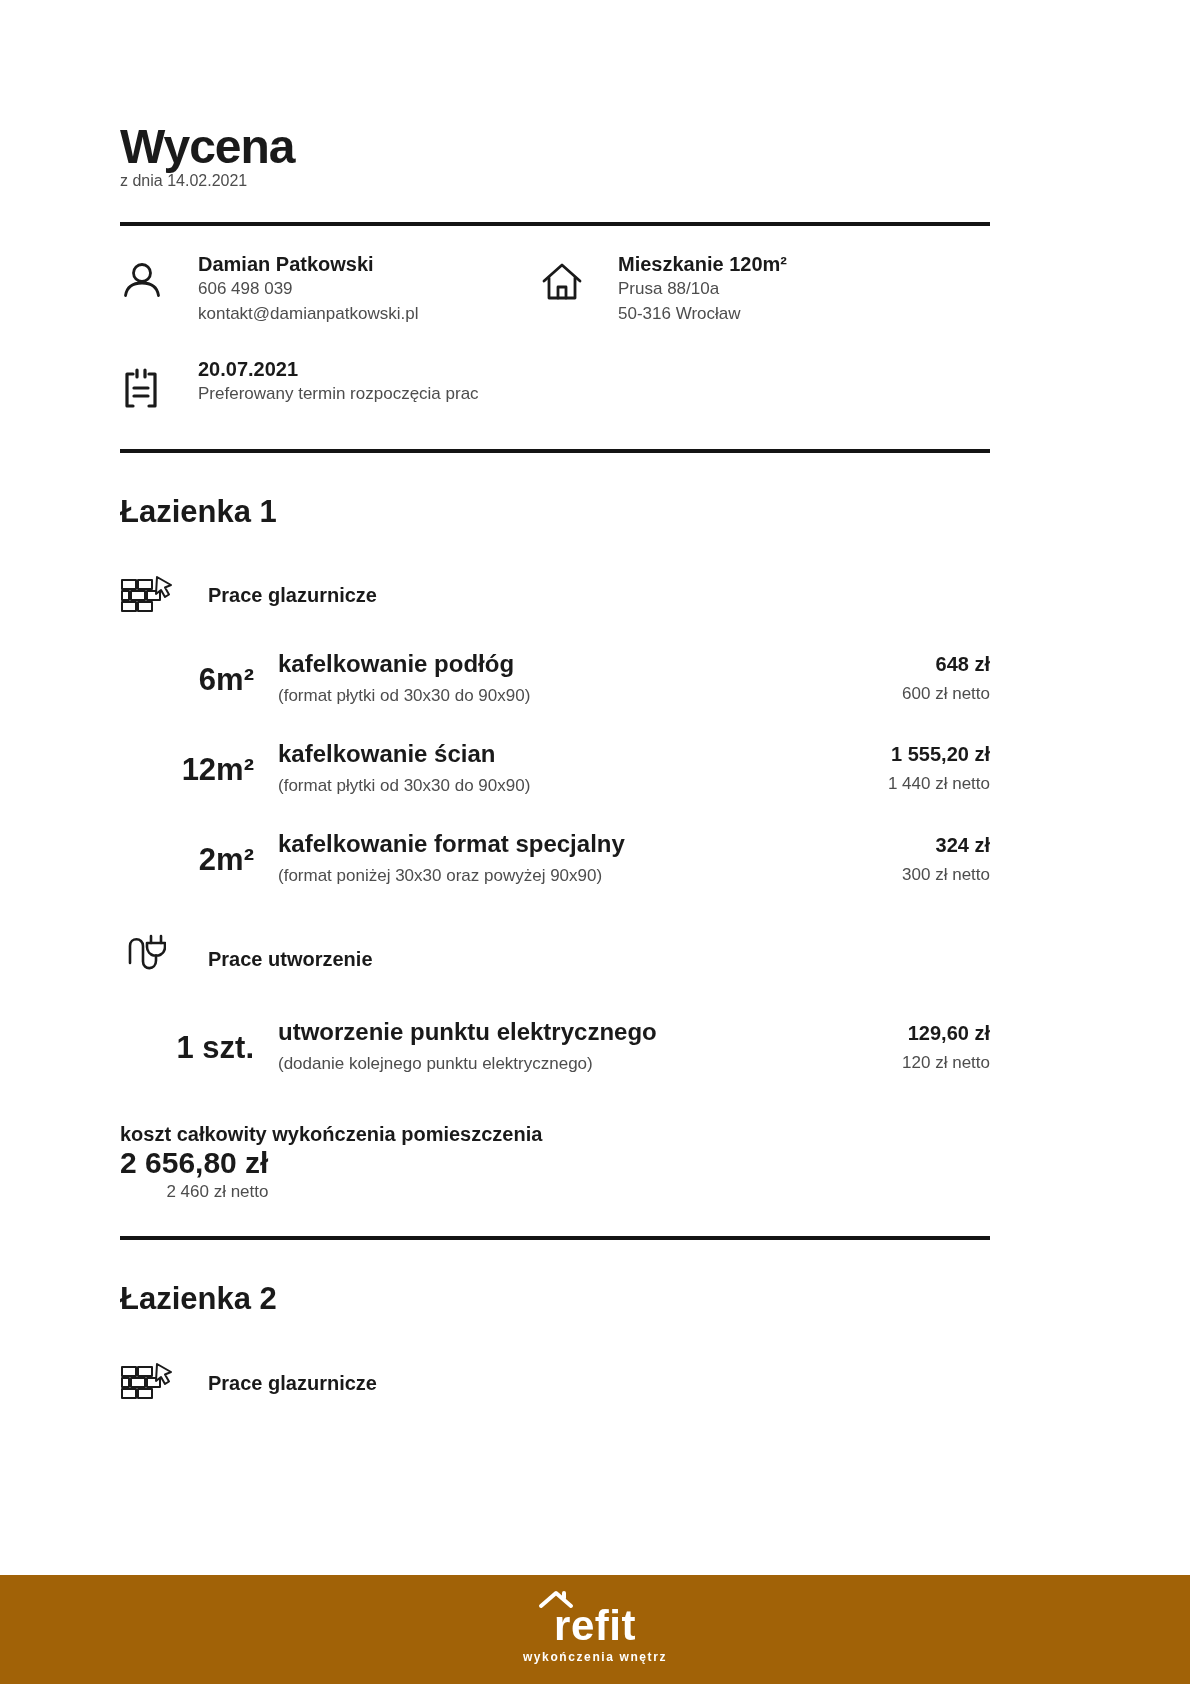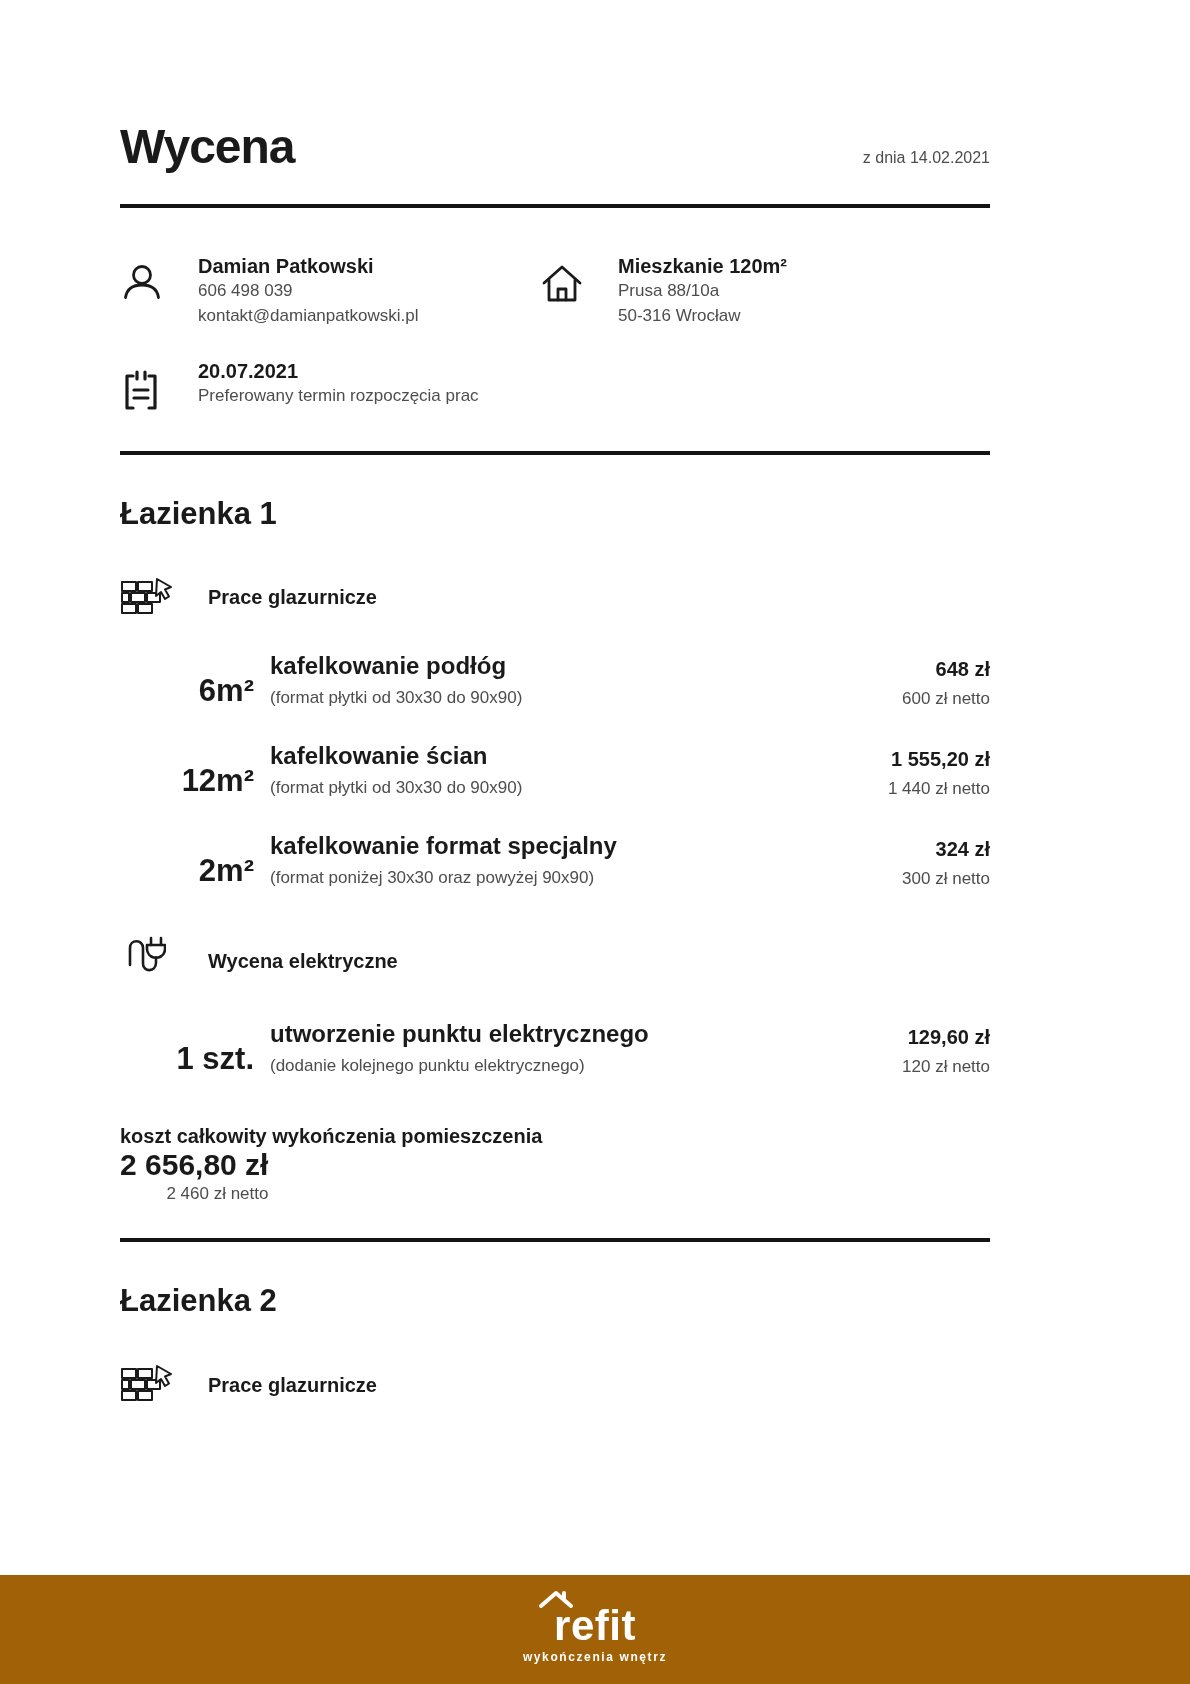--- a/index.html
+++ b/index.html
@@ -2,44 +2,44 @@
 <html lang="pl"><head>
 <meta charset="utf-8">
 <style>
   * { box-sizing: border-box; }
   html, body { margin: 0; padding: 0; background: #ffffff; }
   body { font-family: "Liberation Sans", "DejaVu Sans", sans-serif; color: #1a1a1a; }
   .page { position: relative; width: 1190px; height: 1684px; background: #fff; overflow: hidden; }
   .content { width: 870px; margin-left: 120px; }
 
   
-  .doc-header { display: flex; justify-content: space-between; align-items: baseline; padding-top: 122px; }
+  .doc-header { display: flex; justify-content: space-between; align-items: baseline; padding-top: 122px; flex-direction: column; }
   .doc-title { font-size: 48px; font-weight: 700; letter-spacing: -1px; line-height: 1.05; }
   .doc-date { font-size: 16px; color: #4d4d4d; }
   .rule { height: 4px; background: #141414; margin-top: 32px; }
 
   
-  .meta { padding-top: 46px; }
+  .meta { padding-top: 26px; }
   .meta-row { display: flex; }
   .meta-block { display: flex; gap: 34px; align-items: flex-start; }
   .meta-col-left { width: 420px; }
   .meta-icon { width: 44px; flex: 0 0 44px; padding-top: 8px; }
   .m-title { font-size: 20px; font-weight: 700; line-height: 1.25; }
   .m-line { font-size: 17px; color: #4d4d4d; line-height: 1.45; }
   .meta-row2 { margin-top: 30px; }
 
   .rule2 { margin-top: 38px; }
 
   
   .section-title { font-size: 31px; font-weight: 700; margin-top: 42px; line-height: 1.1; }
   .group-header { display: flex; gap: 34px; align-items: center; margin-top: 46px; }
   .group-icon { width: 54px; flex: 0 0 54px; display: flex; align-items: center; }
   .group-label { font-size: 20px; font-weight: 700; text-align: center; }
 
-  .item { display: flex; margin-top: 32px; align-items: flex-end; }
+  .item { display: flex; margin-top: 32px; align-items: center; gap: 8px; }
   .item-qty { width: 150px; flex: 0 0 150px; text-align: right; font-size: 31px; font-weight: 700; padding-right: 16px; margin-top: 4px; white-space: nowrap; }
   .item-main { flex: 1 1 auto; min-width: 0; }
   .item-name { font-size: 24px; font-weight: 700; line-height: 1.25; }
   .item-desc { font-size: 17px; color: #4d4d4d; margin-top: 6px; line-height: 1.3; }
   .item-price { text-align: right; white-space: nowrap; padding-top: 2px; }
   .price-gross { font-size: 20px; font-weight: 700; }
   .price-net { font-size: 17px; color: #4d4d4d; margin-top: 8px; }
 
   .total-row { display: flex; justify-content: space-between; align-items: flex-start; margin-top: 40px; flex-direction: column; }
   .total-label { font-size: 20px; font-weight: 700; margin-top: 8px; }
@@ -177,21 +177,21 @@
     </div>
 
     <div class="group-header">
       <span class="group-icon">
         <svg class="stroke-icon" width="46" height="52" viewBox="0 0 46 52" fill="none" stroke="#1a1a1a" stroke-width="2.6" stroke-linecap="round" stroke-linejoin="round">
           <path d="M31 3 v7 M41 3 v7"></path>
           <path d="M27 10 h18 v4 c0 4.5 -3.5 7.5 -6.5 8.5 h-5 c-3 -1 -6.5 -4 -6.5 -8.5 z"></path>
           <path d="M36 22.5 v5 c0 10 -13 10 -13 1 V13 c0 -9 -13 -9 -13 0 v17"></path>
         </svg>
       </span>
-      <div class="group-label">Wycena elektryczne</div>
+      <div class="group-label">Prace utworzenie</div>
     </div>
 
     <div class="item">
       <div class="item-qty">1 szt.</div>
       <div class="item-main">
         <div class="item-name">utworzenie punktu elektrycznego</div>
         <div class="item-desc">(dodanie kolejnego punktu elektrycznego)</div>
       </div>
       <div class="item-price">
         <div class="price-gross">129,60 zł</div>

